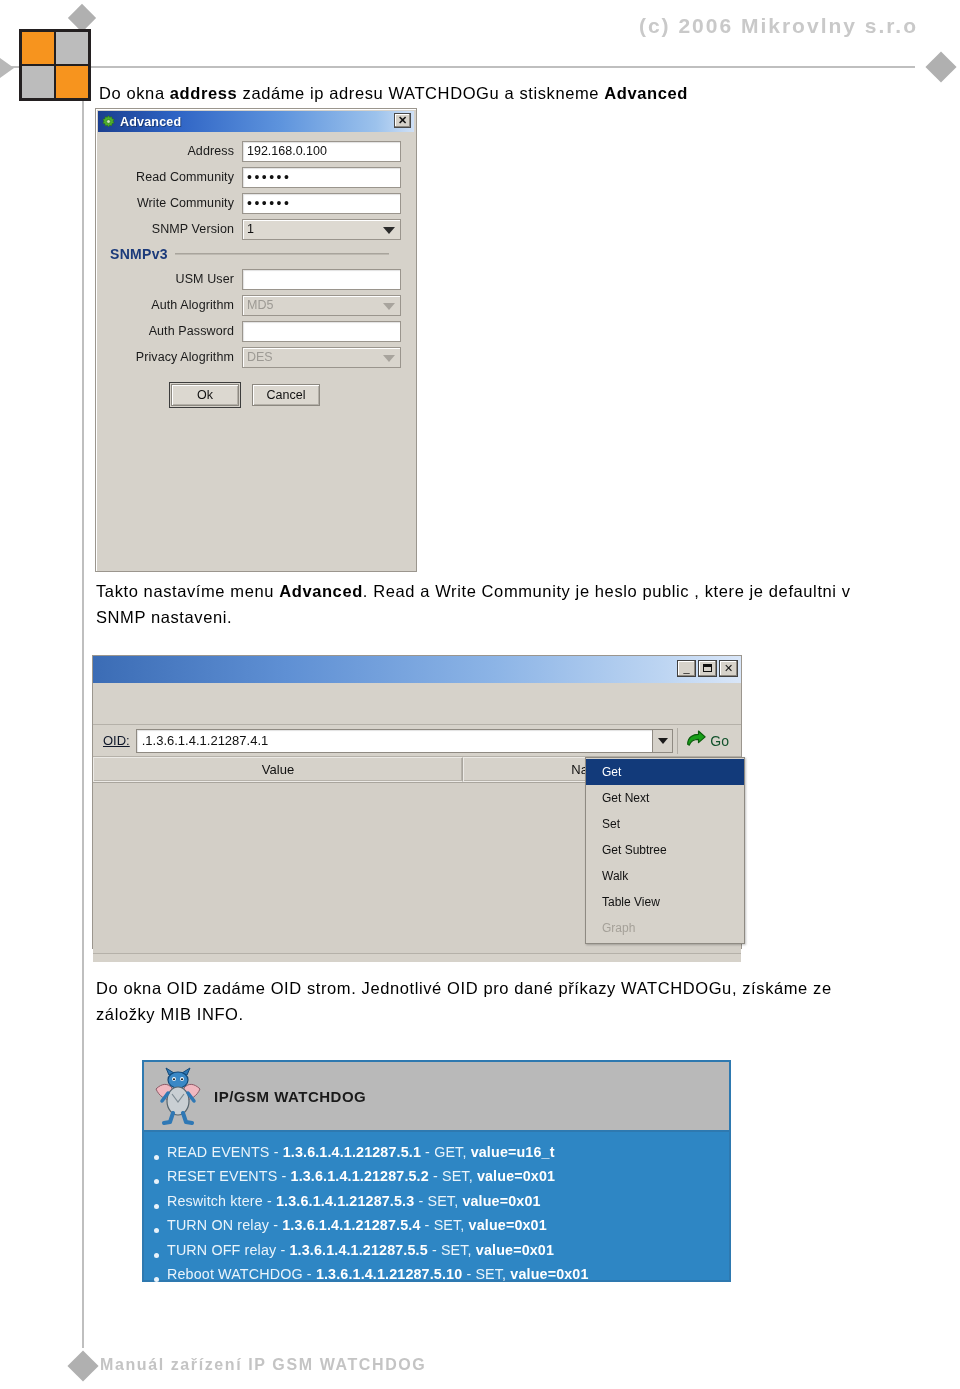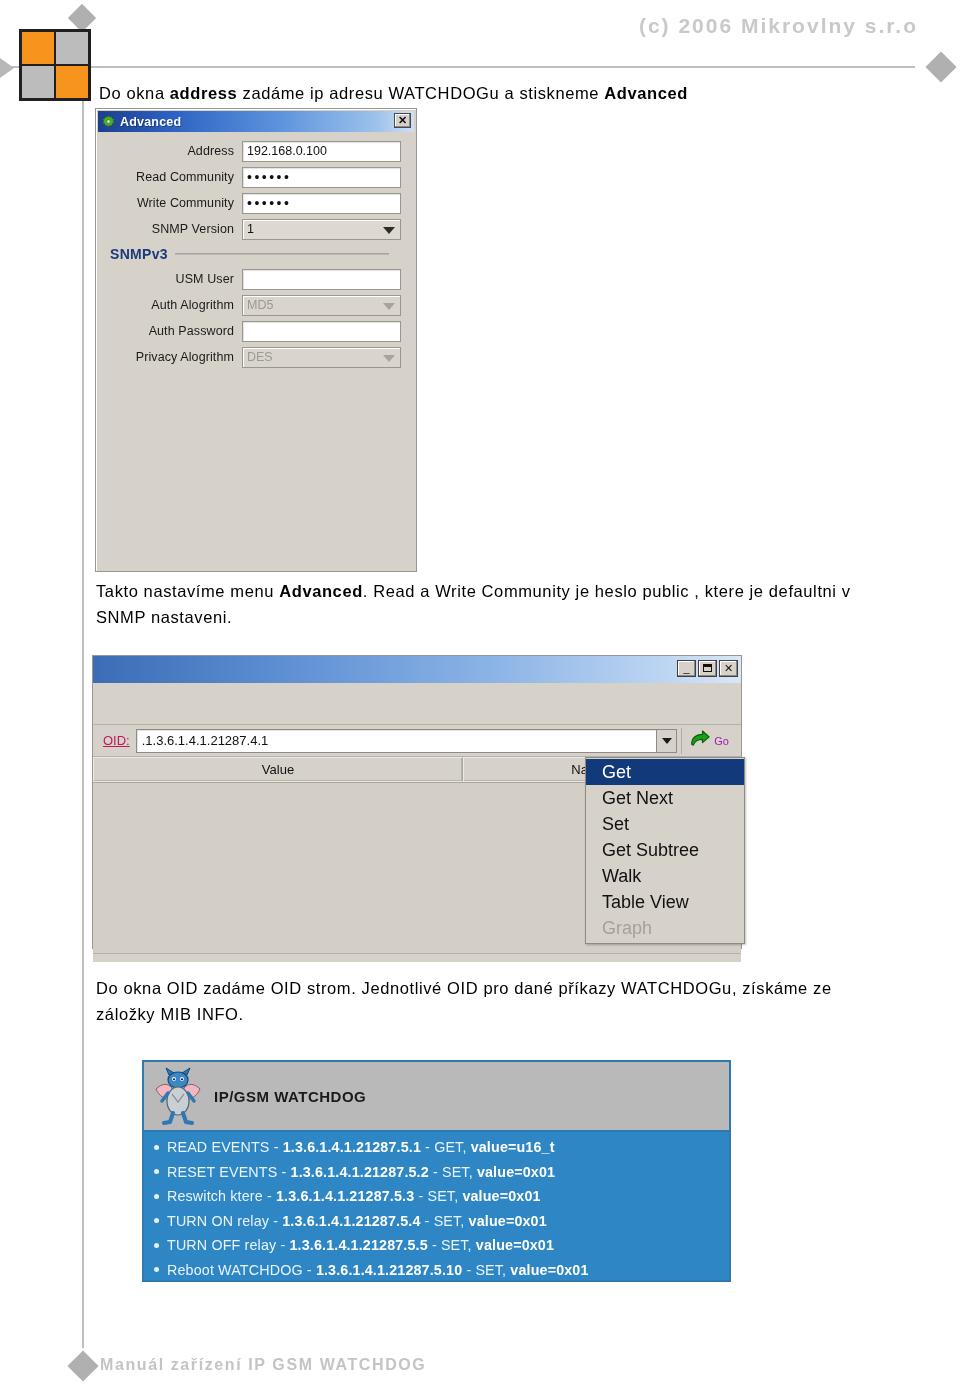--- a/index.html
+++ b/index.html
@@ -167,40 +167,40 @@
     box-shadow:inset -1px -1px 0 #8d8880, inset 1px 1px 0 #ffffff;
     font-size:11px;color:#111;line-height:1;cursor:pointer; padding-bottom:2px;
   }
   .mib-btn.mx { align-items:center; padding-bottom:0; }
   .mib-btn .sq { width:9px;height:8px;border:1.5px solid #111;border-top-width:3px; margin-bottom:1px;}
   .mib-toolbarblank { height:42px; background:#d6d2ca; border-bottom:1px solid #b5b1a9;}
   .mib-oidrow {
     height:32px; display:flex; align-items:center; padding:0 4px;
     background:#d6d2ca; border-bottom:1px solid #b5b1a9;
   }
-  .oid-label { font-size:13px; color:#be185d; margin:0 6px 0 6px;text-decoration:underline; }
+  .oid-label { font-size:13px; color:#0f172a; margin:0 6px 0 6px;text-decoration:underline; }
   .oid-input {
     flex:1; height:24px; background:#ffffff; border:1px solid #8f8a82;
     box-shadow:inset 1px 1px 1px rgba(0,0,0,.12);
     display:flex; align-items:center; padding:0 5px;
     font-size:13px; color:#111;
   }
   .oid-dropbtn {
     width:20px;height:24px;background:#d6d2ca;border:1px solid #8f8a82;border-left:none;
     display:flex;align-items:center;justify-content:center;cursor:pointer;
   }
   .oid-dropbtn .car {
     width:0;height:0;border-left:5px solid transparent;border-right:5px solid transparent;
     border-top:6px solid #1a1a1a;
   }
   .go-sep { width:1px; height:26px; background:#b0aca4; margin:0 4px; }
   .go-btn {
     display:flex; align-items:center; gap:4px; padding:2px 8px 2px 4px; cursor:pointer;
   }
-  .go-label { font-size:11px; color:#a21caf; }
+  .go-label { font-size:14px; color:#14532d; }
 
   .mib-colhead {
     display:flex; height:26px; background:#d6d2ca;
     border-bottom:1px solid #a9a59d;
   }
   .mib-col {
     display:flex;align-items:center;justify-content:center;
     font-size:13px;color:#111;
     border:1px solid #eceae6; border-right:1px solid #a9a59d;
     box-shadow:inset -1px -1px 0 #b7b3ab;
@@ -213,42 +213,42 @@
 
   
   #oid-menu {
     position:absolute; left:492px; top:101px; width:160px;
     background:#d6d2ca; border:1px solid #8e8a82;
     box-shadow:1px 1px 2px rgba(0,0,0,.25);
     padding:1px 0 2px 0; z-index:20;
   }
   .menu-item {
     height:26px; display:flex; align-items:center; padding-left:16px;
-    font-size:18px; color:#111; cursor:pointer;
+    font-size:12px; color:#111; cursor:pointer;
   }
   .menu-item.sel { background:#123a7a; color:#ffffff; }
   .menu-item.disabled { color:#a5a199; cursor:default; }
 
   
   #watchdog-panel {
     position:absolute; left:98px; top:1060px; width:589px; height:222px;
     border:2px solid #2e79b0; background:#2e86c4;margin-left:44px;
   }
   .wd-header {
     height:70px; background:#b9b9b9; display:flex; align-items:center;
     padding-left:8px; border-bottom:2px solid #2e79b0;
   }
   .wd-dragon { width:52px; height:58px; flex:0 0 auto; }
   .wd-titles { margin-left:10px; }
   .wd-t1 { font-size:15px; font-weight:bold; color:#1a1a1a; letter-spacing:.5px; }
   .wd-t2 { font-size:14.5px; color:#333; letter-spacing:.5px; margin-top:4px; }
   .wd-t2 .dim { color:#7d7d7d; font-weight:bold; }
   .wd-list { padding:3px 0 0 0; }
   .wd-item {
-    display:flex; align-items:center; height:24.5px; color:#eaf4fb;
+    display:flex; align-items:flex-end; height:24.5px; color:#eaf4fb;
     font-size:14.3px; padding-left:10px; letter-spacing:.15px;
   }
   .wd-bullet {
     width:5px;height:5px;border-radius:50%;background:#e8f2fa;margin-right:8px;flex:0 0 auto;
   }
   .wd-item b { font-weight:bold; color:#ffffff; }
 </style>
 </head>
 <body>
 
@@ -330,20 +330,24 @@
       <div class="field-input"></div>
     </div>
     <div class="field-row">
       <div class="field-label">Privacy Alogrithm</div>
       <div class="field-combo disabled">
         <span>DES</span>
         <span class="combo-arrow"></span>
       </div>
     </div>
 
+    <div class="adv-buttons">
+      <div class="adv-btn default">Ok</div>
+      <div class="adv-btn">Cancel</div>
+    </div>
   </div>
 </div>
 
 <div class="para" id="mid-para">
   <span>Takto nastavíme menu </span><b>Advanced</b><span>. Read a Write Community je heslo public , ktere je defaultni v SNMP nastaveni.</span>
 </div>
 
 <div id="mib-window">
   <div class="mib-titlebar">
     <div class="mib-btns">

